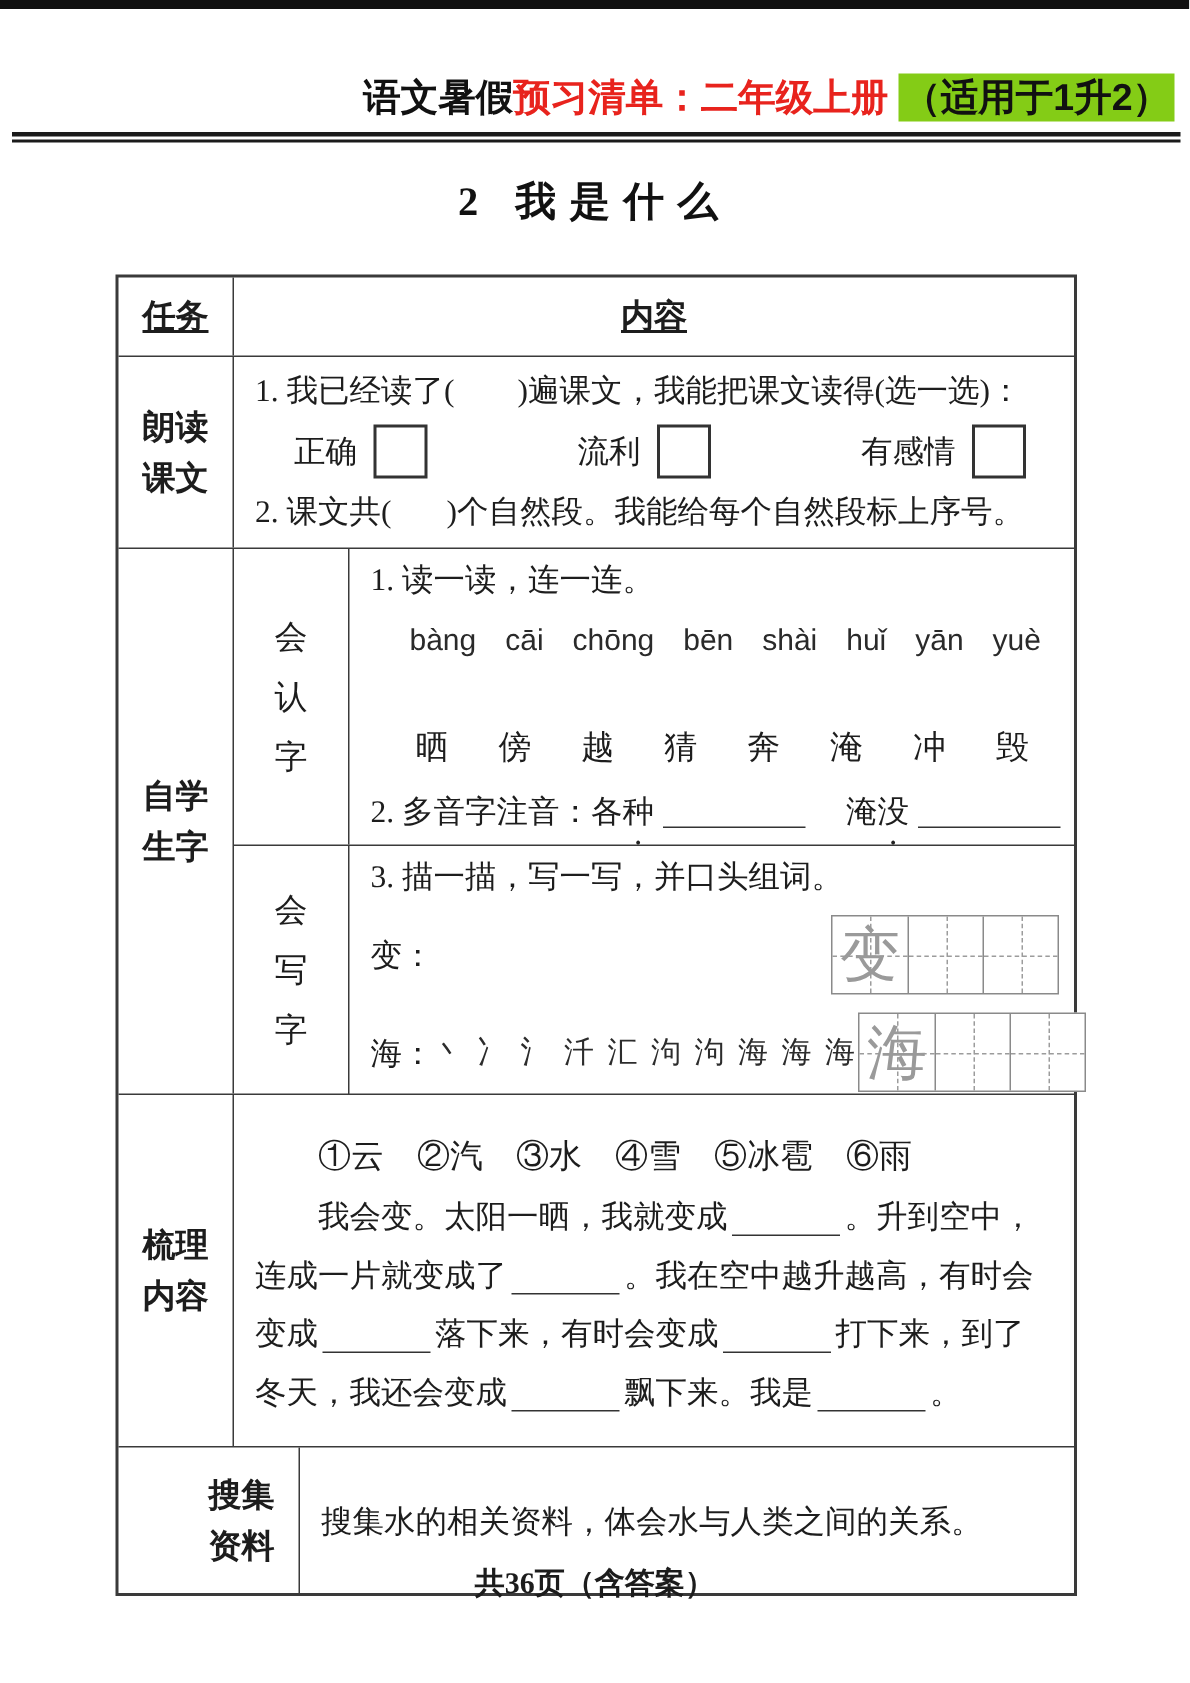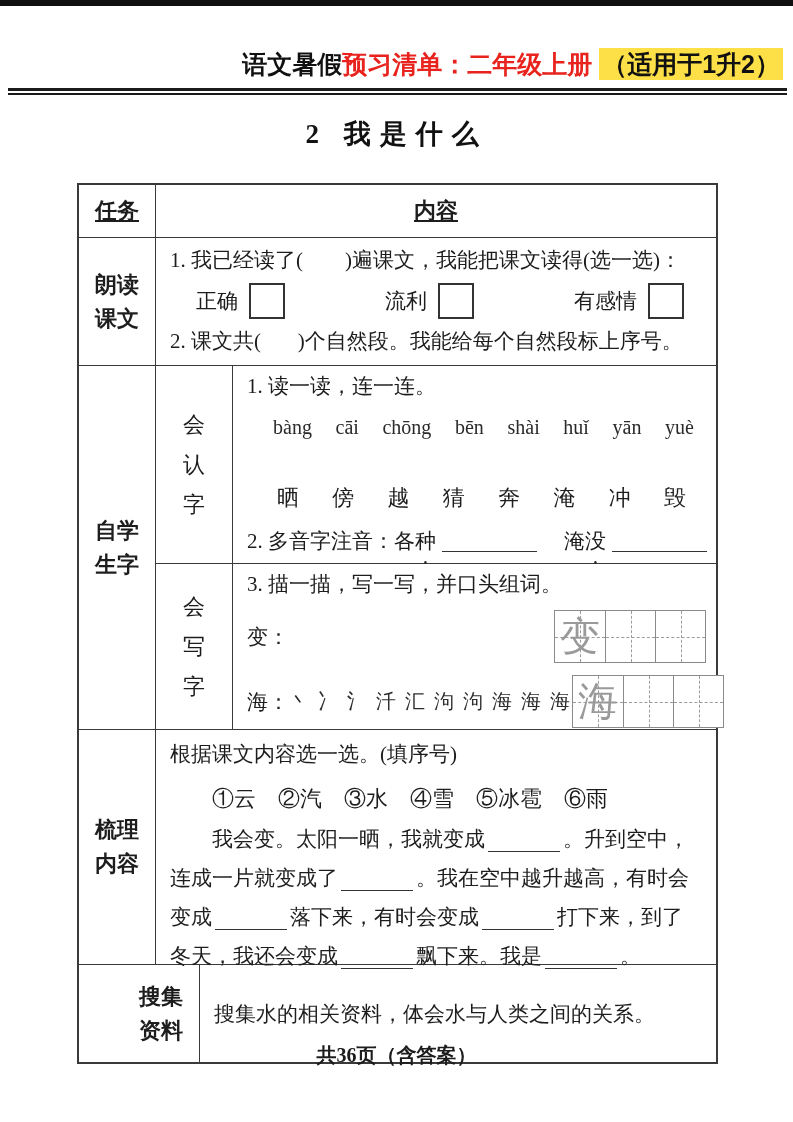--- a/index.html
+++ b/index.html
@@ -12,21 +12,21 @@
   .top-bar { position:absolute; top:0; left:0; width:100%; height:6px; background:#101010; }
 
   
   .doc-header {
     position:absolute; top:48px; right:10px;
     font-family:"Liberation Sans","DejaVu Sans",sans-serif;
     font-weight:bold; font-size:25px; white-space:nowrap;
   }
   .hdr-black { color:#111111; }
   .hdr-red   { color:#e8231d; }
-  .hdr-hl    { color:#111111; background:#fde047; padding:2px 3px; }
+  .hdr-hl    { color:#111111; background:#84cc16; padding:2px 3px; }
   .double-rule {
     position:absolute; top:88px; left:8px; right:6px; height:7px;
     border-top:3px solid #1b1b1b; border-bottom:2px solid #1b1b1b;
   }
 
   
   .lesson-title {
     position:absolute; top:116px; left:0; width:100%;
     text-align:center; font-size:27px; font-weight:bold; letter-spacing:9px; color:#111;
   }
@@ -67,21 +67,21 @@
   .row2a { height:197px; }
   .row2b { height:166.5px; }
   .sub-col {
     width:77px; flex:0 0 77px; border-right:1.5px solid #3a3a3a;
     display:flex; align-items:center; justify-content:center; text-align:center;
     font-size:22px; line-height:40px; white-space:pre-line;
   }
   .sub-content { flex:1; min-width:0; padding:6px 8px 8px 14px; display:flex; flex-direction:column; }
   .pinyin-row {
     display:flex; justify-content:space-between; padding:0 14px 0 26px; margin-top:16px;
-    font-family:Liberation Serif, serif; font-size:20px; color:#2a2a2a;
+    font-family:Liberation Sans, sans-serif; font-size:20px; color:#2a2a2a;
   }
   .chars-row {
     display:flex; justify-content:space-between; padding:0 22px 0 30px; margin-top:44px;
     font-size:22px;
   }
   .poly-line { margin-top:14px; white-space:nowrap; }
   .dot-under { position:relative; display:inline-block; }
   .dot-under::after {
     content:"•"; position:absolute; left:50%; bottom:-13px; transform:translateX(-50%);
     font-size:11px; color:#222;
@@ -237,21 +237,20 @@
           </div>
 
         </div>
       </div>
     </div>
 
     <div class="trow row3">
       <div class="task-col">梳理
 内容</div>
       <div class="content-col">
-        <div>根据课文内容选一选。(填序号)</div>
         <div class="choices">①云　②汽　③水　④雪　⑤冰雹　⑥雨</div>
         <p class="para">
           <span>我会变。太阳一晒，我就变成</span><span class="blank"></span><span>。升到空中，连成一片就变成了</span><span class="blank"></span><span>。我在空中越升越高，有时会变成</span><span class="blank"></span><span>落下来，有时会变成</span><span class="blank"></span><span>打下来，到了冬天，我还会变成</span><span class="blank"></span><span>飘下来。我是</span><span class="blank"></span><span>。</span>
         </p>
       </div>
     </div>
 
     <div class="trow row4">
       <div class="task-col">搜集
 资料</div>

